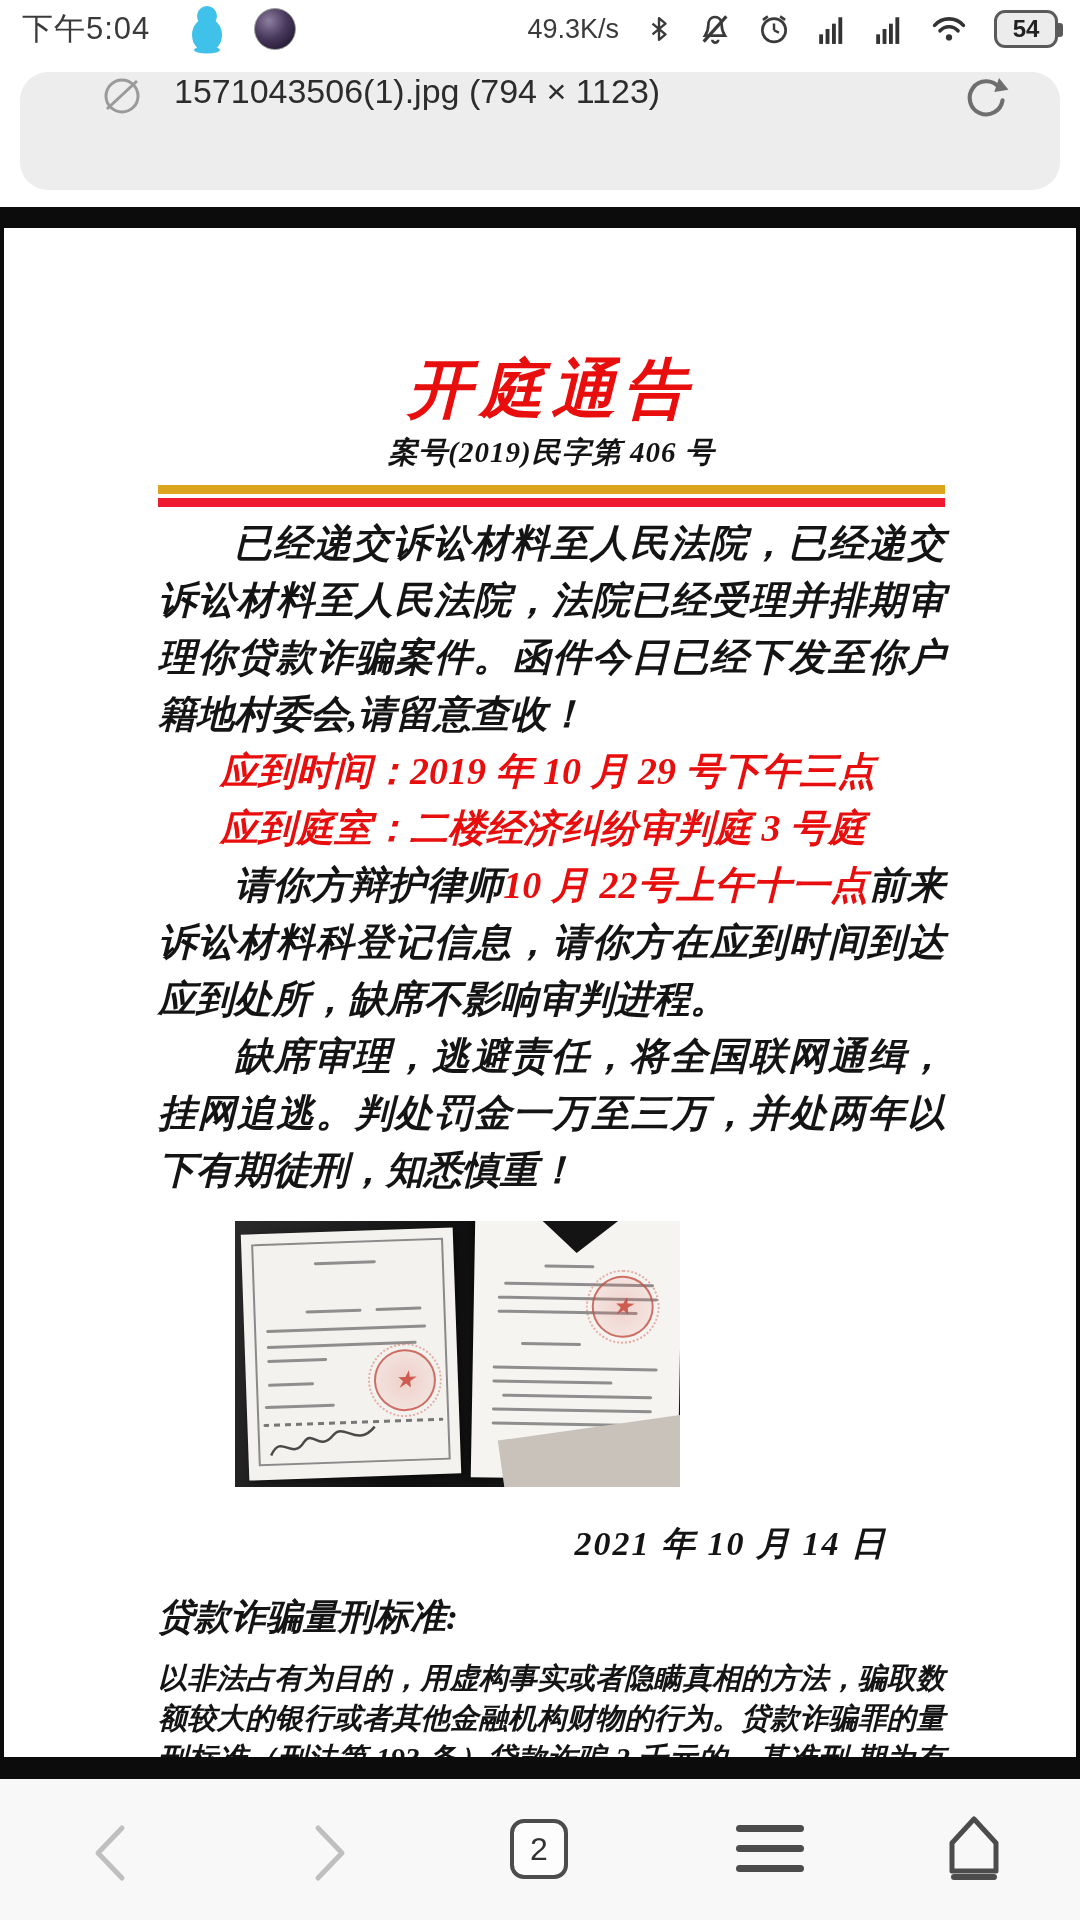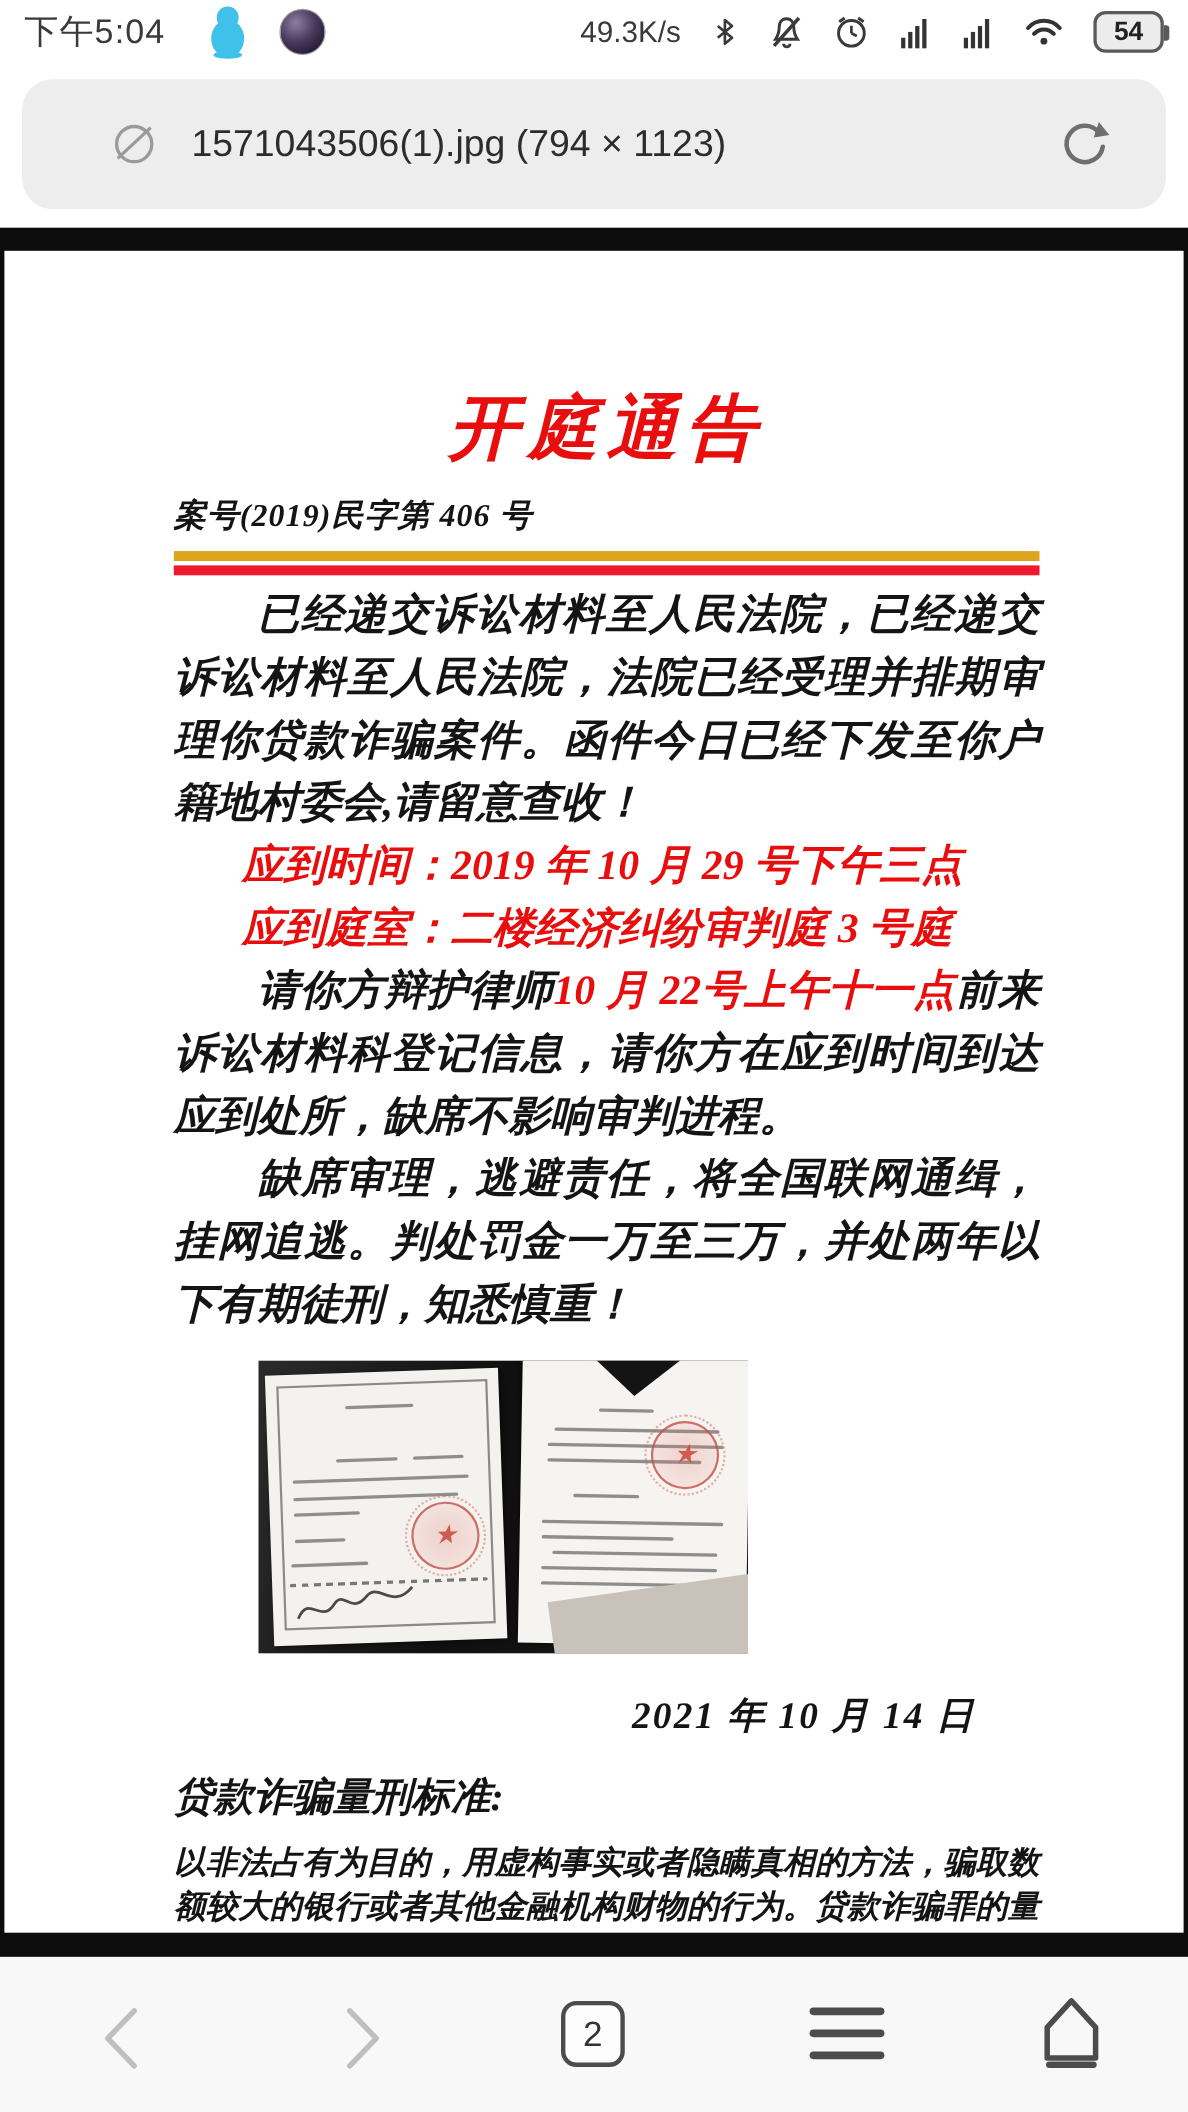--- a/index.html
+++ b/index.html
@@ -30,41 +30,41 @@
     position:relative; width:64px; height:38px; border:3px solid #5a5a5a;
     border-radius:11px; background:#ececec; display:flex; align-items:center; justify-content:center;
   }
   .battery .pct { font-size:24px; color:#222; font-weight:bold; }
   .battery .nub { position:absolute; right:-8px; top:10px; width:5px; height:14px; background:#5a5a5a; border-radius:0 3px 3px 0; }
 
   
   .url-row {
     position:absolute; top:72px; left:20px; right:20px; height:118px;
     background:#ededed; border-radius:28px;
-    display:flex; align-items:center; padding:0 48px 0 78px;
+    display:flex; align-items:flex-start; padding:0 48px 0 78px;
   }
   .url-text { margin-left:28px; font-size:34px; color:#2c2c2c; flex:1; white-space:nowrap; overflow:hidden; }
   .refresh-btn { margin-left:12px; }
 
   
   .image-frame {
     position:absolute; top:207px; left:0; width:1080px; height:1572px;
     background:#0c0c0c;
   }
   .doc-page {
     position:absolute; top:21px; bottom:22px; left:4px; right:4px;
     background:#ffffff; padding:0 131px 0 154px; overflow:hidden;
     font-family:"Liberation Serif", serif; color:#141414;font-style:italic;
   }
   .doc-title {
     margin-top:118px; text-align:center;
     font-family:"Liberation Sans", sans-serif;
     font-size:64px; font-weight:700; color:#e80e0e; letter-spacing:8px;
   }
-  .case-no { margin-top:16px; text-align:left; font-size:29px; font-weight:700; letter-spacing:1px; }
+  .case-no { text-align:center; font-size:29px; font-weight:700; letter-spacing:1px; }
   .rule-gold { margin-top:12px; height:9px; background:#dca51e; }
   .rule-red  { margin-top:4px;  height:9px; background:#ef1a2d; }
 
   .body-p { font-size:38px; line-height:57px; font-weight:700; text-align:justify; }
   .indent { text-indent:76px; }
   .mt8 { margin-top:8px; }
   .red-t { color:#e80e0e; }
   .red-line { padding-left:62px; font-size:38px; line-height:57px; font-weight:700; color:#e80e0e; }
 
   

